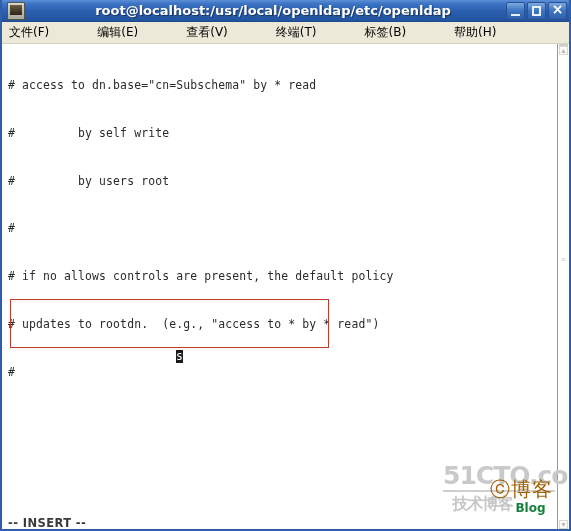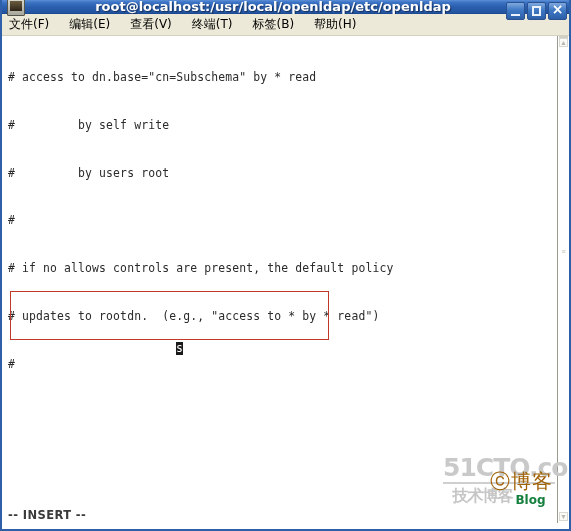--- a/index.html
+++ b/index.html
@@ -22,21 +22,21 @@
     background: #ffffff;
     border-left: 2px solid #2f5fa8;
     border-right: 2px solid #2f5fa8;
     border-bottom: 2px solid #2f5fa8;
     overflow: hidden;
   }
 
   
   #titlebar {
     position: relative;
-    height: 14px;
+    height: 22px;
     background: linear-gradient(to bottom, #5c8fd6 0%, #3c73c4 18%, #2a5ead 55%, #23539f 100%);
     display: flex;
     align-items: center;
     padding: 0 2px;
     box-sizing: border-box;
     border-bottom: 1px solid #1c4a93;
   }
   #app-icon {
     width: 16px;
     height: 16px;
@@ -105,20 +105,21 @@
 
   
   #menubar {
     height: 22px;
     background: #ece9d8;
     display: flex;
     align-items: center;
     padding-left: 7px;
     box-sizing: border-box;
     border-bottom: 1px solid #d6d2c2;
+    gap: 28px;
   }
   .menu-item {
     font-size: 12px;
     color: #000000;
     padding: 2px 9px 2px 0px;
     margin-right: 11px;
     white-space: nowrap;
     cursor: default;
     font-family: "DejaVu Sans", "Liberation Sans", sans-serif;
   }

